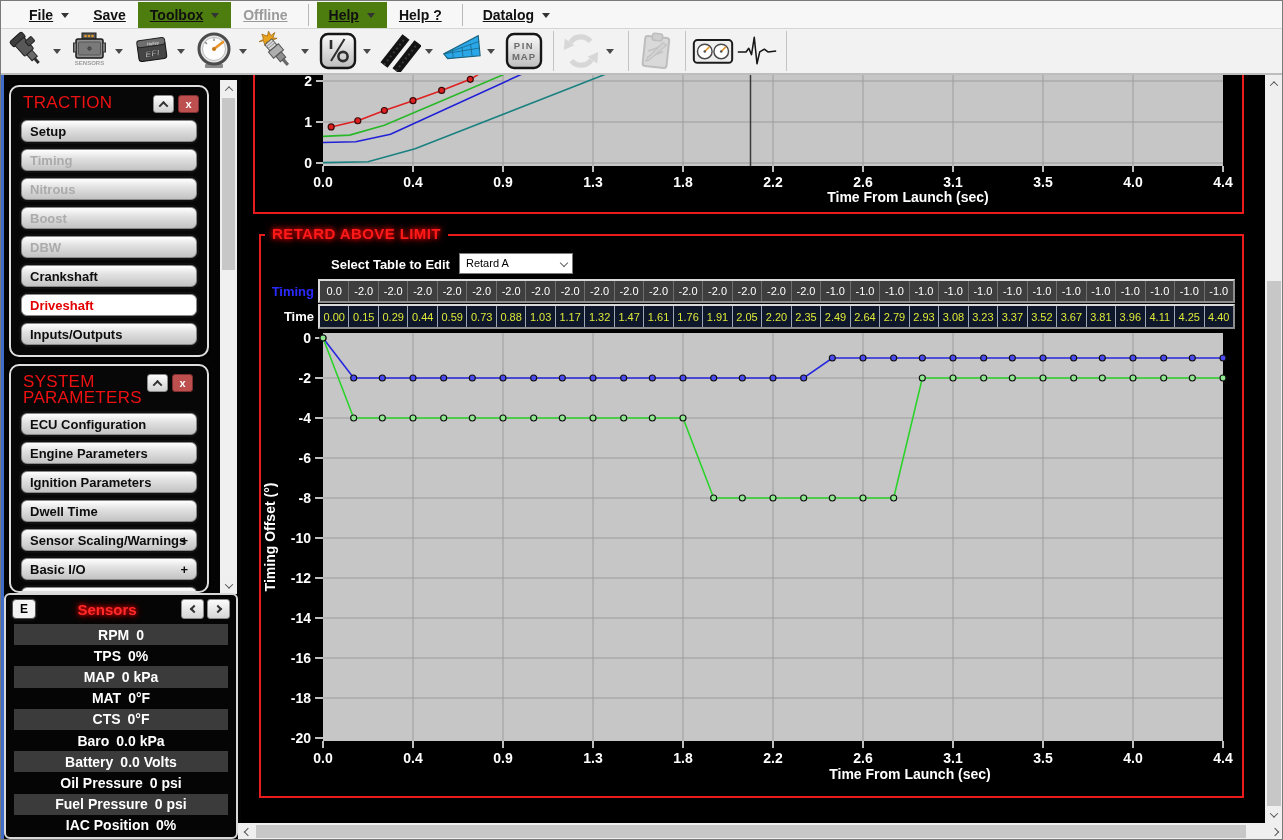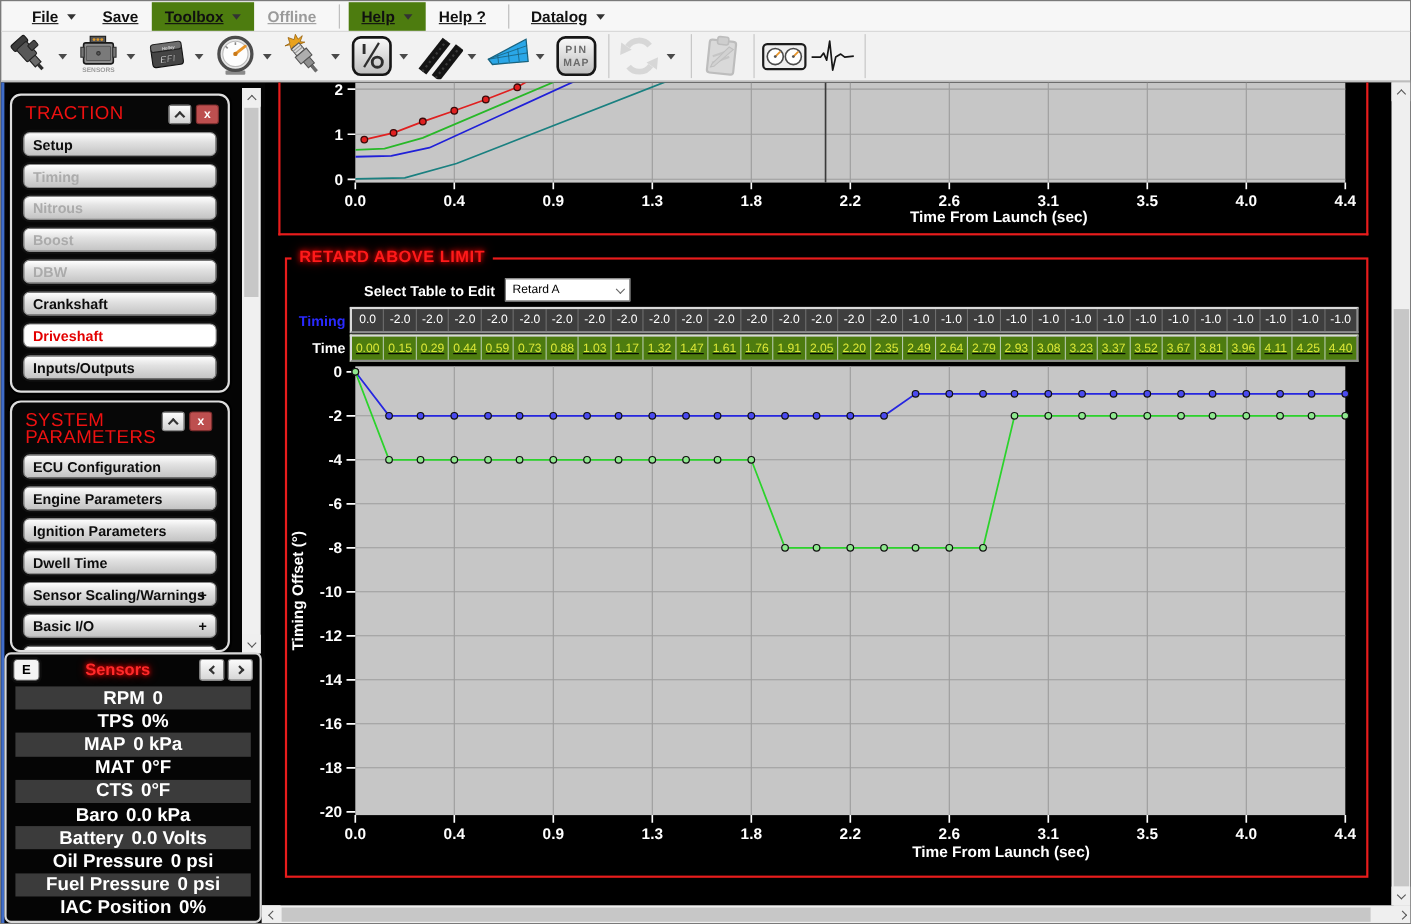--- a/index.html
+++ b/index.html
@@ -55,21 +55,21 @@
   #e-button { width:24px; height:20px; background:#f4f4f4; border:1px solid #555; border-radius:4px;
               box-shadow:0 0 0 2px #0d0d0d; font-size:12px; font-weight:bold; color:#000; text-align:center; line-height:18px; }
   #sensors-title { flex:1; text-align:center; color:#ff2a2a; font-size:15px; font-weight:bold;
                    text-shadow:0 0 4px #ff0000,0 0 9px #c00000; }
   .nav-btn { width:23px; height:20px; margin-left:3px; border:1px solid #8a8a8a; border-radius:3px;
              background:linear-gradient(#fbfbfb,#d6d6d6); display:flex; align-items:center; justify-content:center; }
   .chev-l { width:6px; height:6px; border-left:2px solid #333; border-bottom:2px solid #333; transform:rotate(45deg); margin-left:2px; }
   .chev-r { width:6px; height:6px; border-right:2px solid #333; border-top:2px solid #333; transform:rotate(45deg); margin-right:2px; }
   #sensor-rows { margin-top:2px; }
   .srow { height:21.2px; margin:0 8px; display:flex; align-items:center; justify-content:center; gap:7px;
-          font-size:17px; font-weight:bold; color:#fff; }
+          font-size:14px; font-weight:bold; color:#fff; }
   .srow.shade { background:#3b3b3b; }
 
   
   .vscroll,.hscroll { position:absolute; background:#efefef; }
   .sb-arrow { position:absolute; background:#efefef; display:flex; align-items:center; justify-content:center; }
   .sb-thumb { position:absolute; background:#c7c7c7; }
   .chev-sb-u { width:6px; height:6px; border-left:1.5px solid #555; border-top:1.5px solid #555; transform:rotate(45deg) translate(1px,1px); }
   .chev-sb-d { width:6px; height:6px; border-right:1.5px solid #555; border-bottom:1.5px solid #555; transform:rotate(45deg) translate(-1px,-1px); }
   .chev-sb-l { width:6px; height:6px; border-left:1.5px solid #555; border-bottom:1.5px solid #555; transform:rotate(45deg); margin-left:2px; }
   .chev-sb-r { width:6px; height:6px; border-right:1.5px solid #555; border-top:1.5px solid #555; transform:rotate(45deg); margin-right:2px; }
@@ -87,21 +87,21 @@
   #table-select { position:absolute; left:198px; top:17px; width:114px; height:21px; background:#fff;
                   border:1px solid #7a7a7a; font-size:11px; color:#000; padding:3px 18px 0 6px; }
   #table-select .dd-chev { position:absolute; right:5px; top:6px; width:6px; height:6px;
                   border-right:1.5px solid #666; border-bottom:1.5px solid #666; transform:rotate(45deg); }
   .rowlabel { position:absolute; font-size:13px; font-weight:bold; text-align:right; width:53px; left:0; }
   #timing-label { top:48px; color:#2a2aff; }
   #time-label   { top:73px; color:#ffffff; }
   .grid-row { position:absolute; left:57px; width:917px; display:flex;
               border:2px solid; border-color:#d9d9d9 #8d8d8d #8d8d8d #d9d9d9; }
   #timing-row { top:43px; height:24px; background:#3e3e3e; }
-  #time-row   { top:68px; height:25px; background:#4d7c0f;text-decoration:underline; }
+  #time-row   { top:68px; height:25px; background:#0f172a; }
   .cell { flex:1; display:flex; align-items:center; justify-content:center; font-size:11px; }
   #timing-row .cell { color:#fff; border-right:1px solid #6e6e6e; }
   #time-row .cell { color:#dde838; border-right:1px solid rgba(235,242,255,.65); }
   .cell:last-child { border-right:none!important; }
 
   svg text { font-family:"Liberation Sans",sans-serif; }
 </style>
 </head>
 <body>
 

